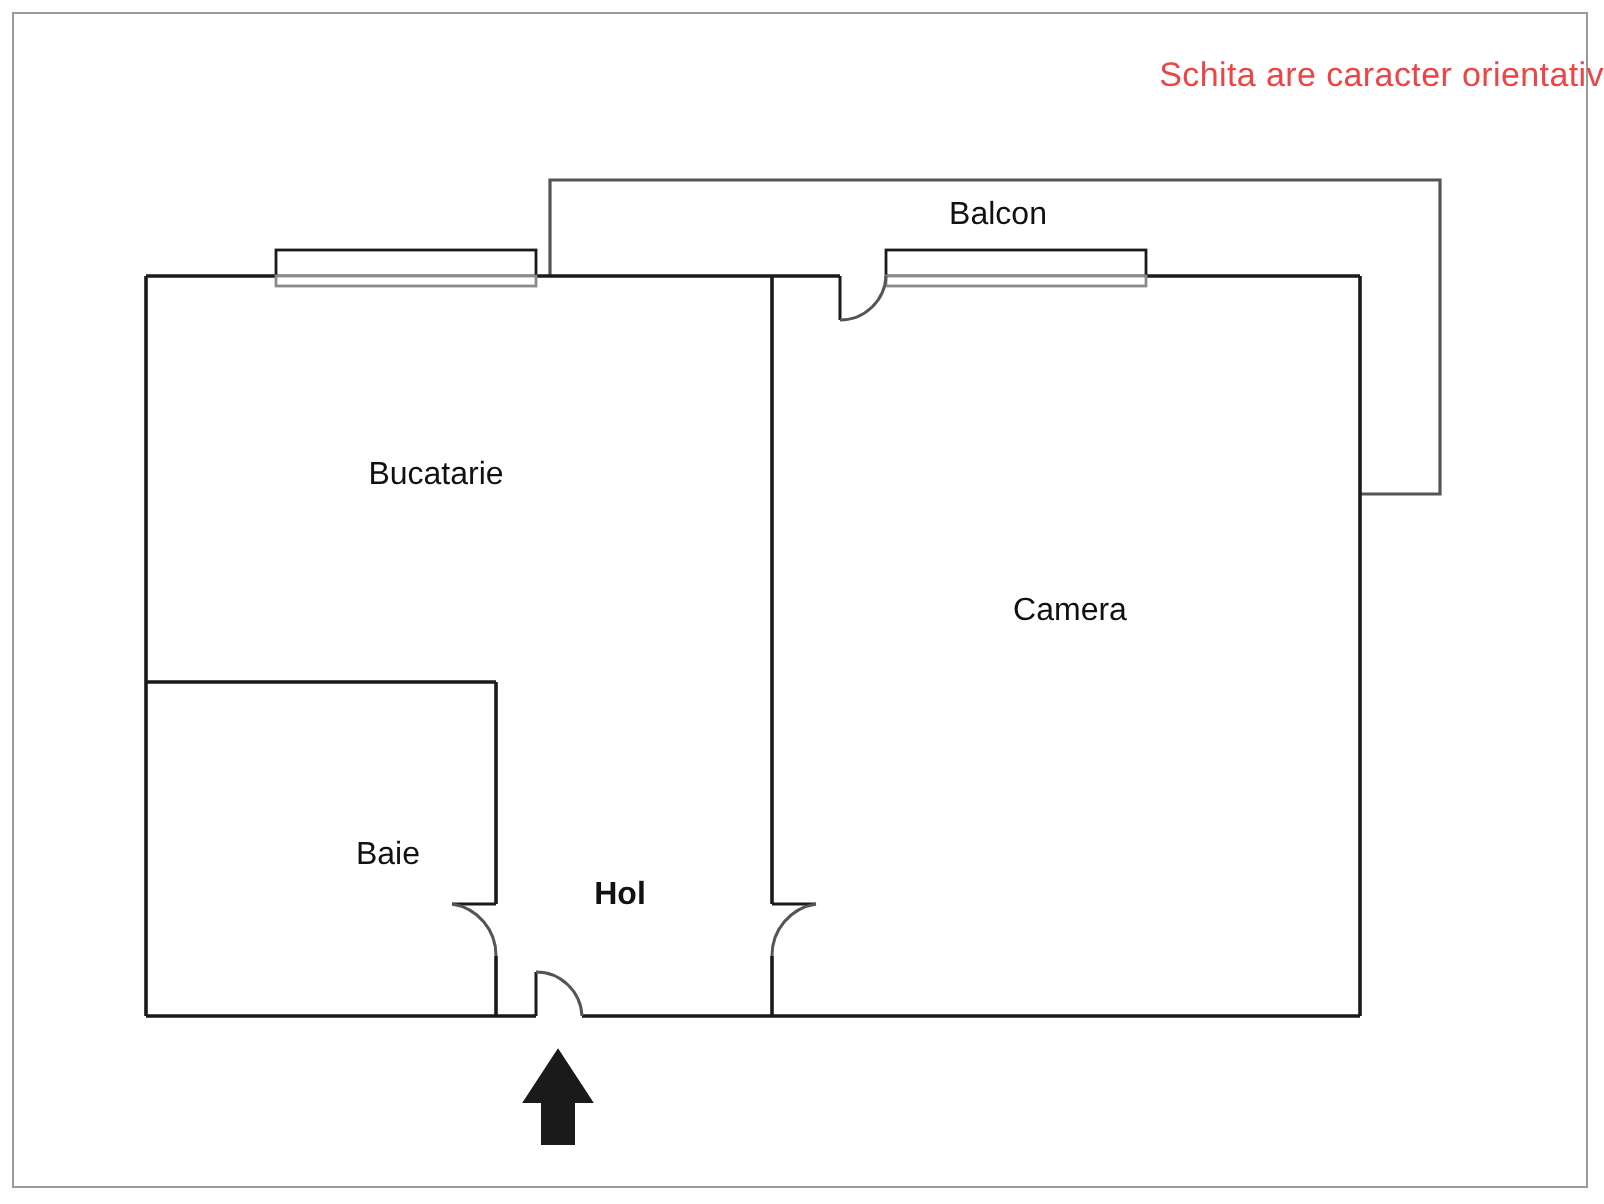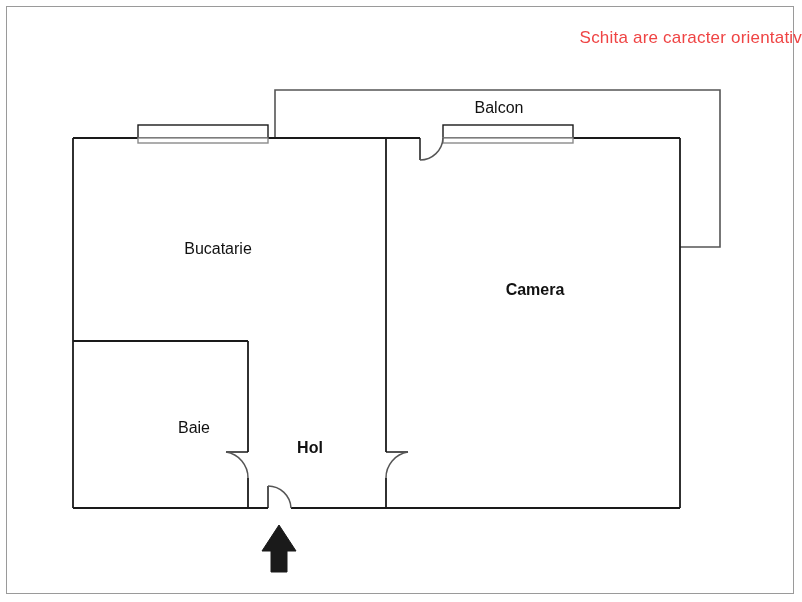--- a/index.html
+++ b/index.html
@@ -121,19 +121,19 @@
       <path d="M 268,508 L 268,486"></path>
       <path d="M 268,486 A 23,23 0 0 1 291,508" stroke="#555555"></path>
     </g>
 
     <g>
       <path d="M 279,525 L 296,551 L 287,551 L 287,572 L 271,572 L 271,551 L 262,551 Z" fill="#1a1a1a" stroke="#1a1a1a" stroke-width="1"></path>
     </g>
 
   </svg>
 
-  <div class="room-label" style="left:218px; top:249px;">Bucatarie</div>
-  <div class="room-label" style="left:535px; top:290px;font-weight:bold;">Camera</div>
+  <div class="room-label" style="left:218px; top:238px;">Bucatarie</div>
+  <div class="room-label" style="left:535px; top:306px;">Camera</div>
   <div class="room-label" style="left:499px; top:108px;">Balcon</div>
   <div class="room-label" style="left:152px; top:428px;margin-left:42px;">Baie</div>
   <div class="room-label" style="left:310px; top:448px;font-weight:bold;">Hol</div>
 
 </div>
 
 </body></html>

